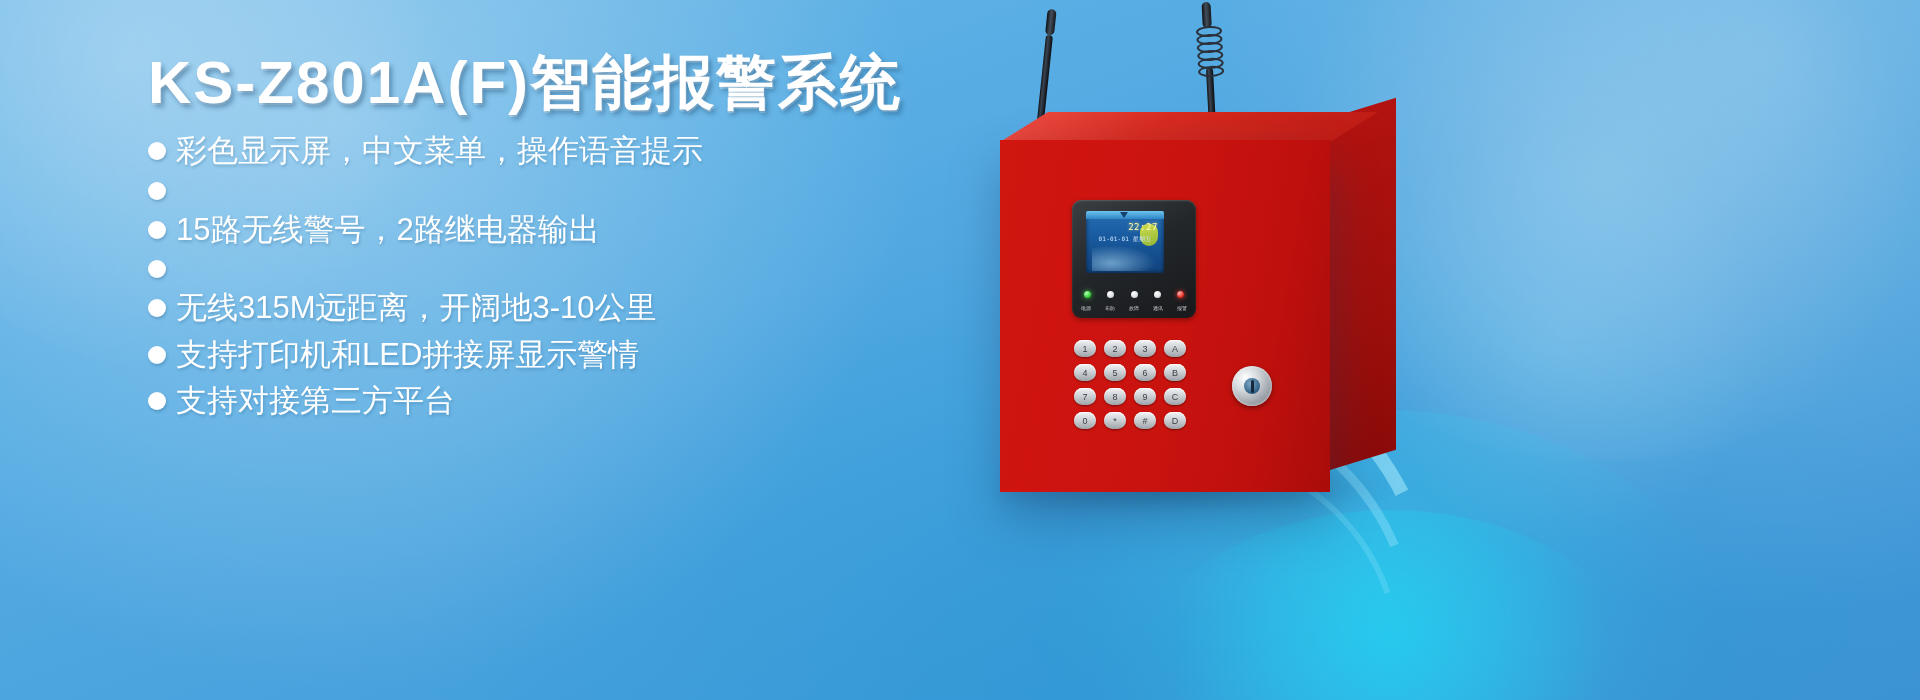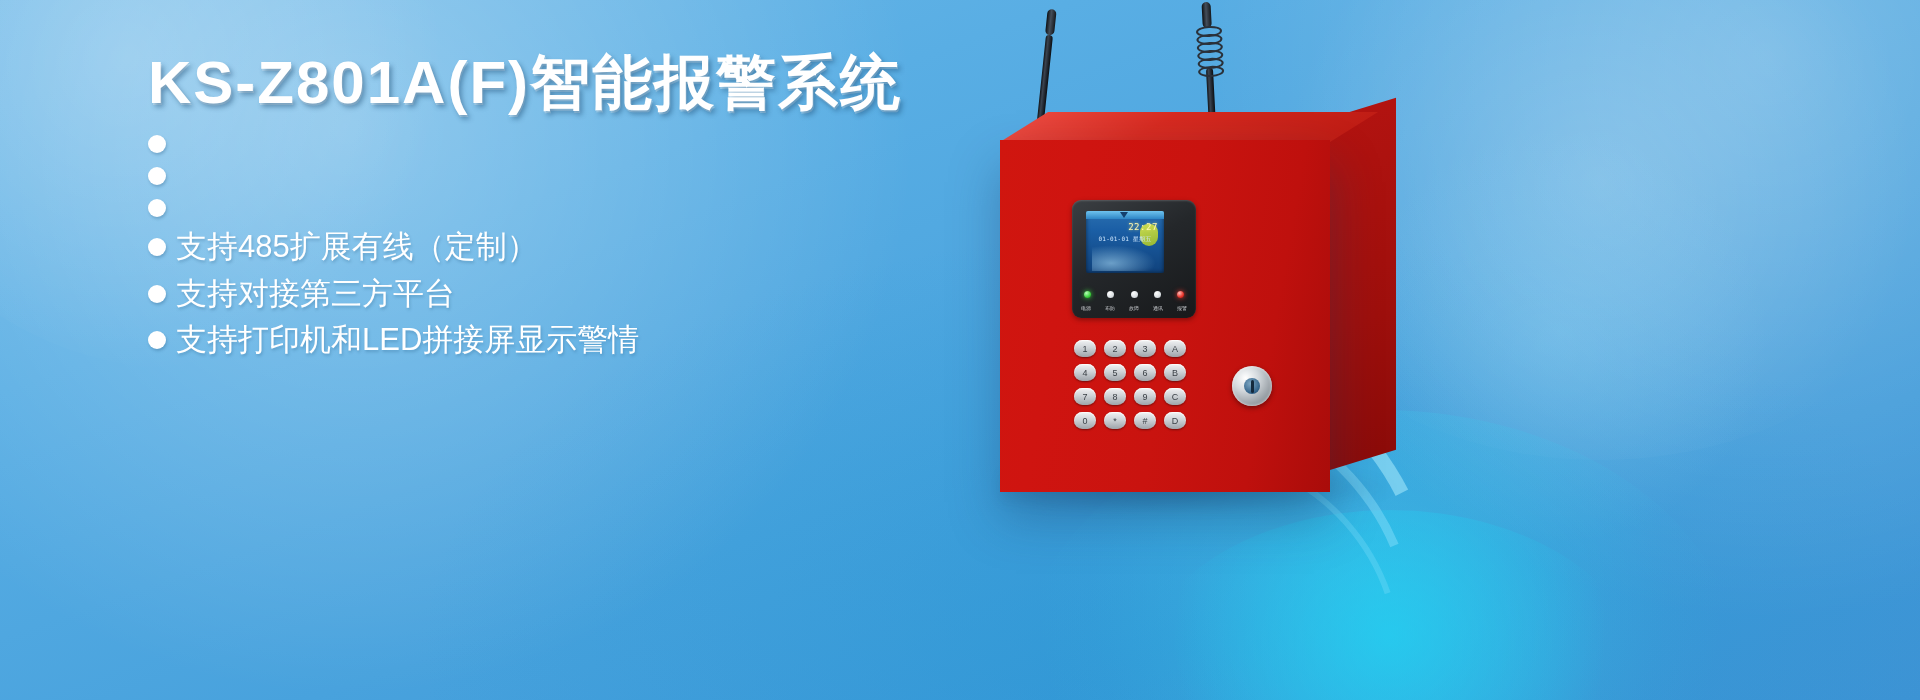--- a/index.html
+++ b/index.html
@@ -152,38 +152,43 @@
     <div class="arc arc2"></div>
     <div class="arc arc3"></div>
   </div>
 
   <div id="copy">
     <h1 id="title">KS-Z801A(F)智能报警系统</h1>
 
     <ul id="features">
       <li>
         <span class="dot"></span>
-      </li>
-      <li>
-        <span class="dot"></span>
-      </li>
-      <li>
-        <span class="dot"></span>
-      </li>
-      <li>
-        <span class="dot"></span>
-        <span>支持485扩展有线（定制）</span>
+        <span>彩色显示屏，中文菜单，操作语音提示</span>
+      </li>
+      <li>
+        <span class="dot"></span>
+      </li>
+      <li>
+        <span class="dot"></span>
+        <span>15路无线警号，2路继电器输出</span>
+      </li>
+      <li>
+        <span class="dot"></span>
+      </li>
+      <li>
+        <span class="dot"></span>
+        <span>无线315M远距离，开阔地3-10公里</span>
+      </li>
+      <li>
+        <span class="dot"></span>
+        <span>支持打印机和LED拼接屏显示警情</span>
       </li>
       <li>
         <span class="dot"></span>
         <span>支持对接第三方平台</span>
-      </li>
-      <li>
-        <span class="dot"></span>
-        <span>支持打印机和LED拼接屏显示警情</span>
       </li>
     </ul>
   </div>
 
   <div id="device">
 
     <div class="ant" id="ant1">
       <div class="ant-rod" style="left:0;top:26px;height:134px;"></div>
       <div class="ant-tip" style="left:-1px;top:0;"></div>
     </div>

